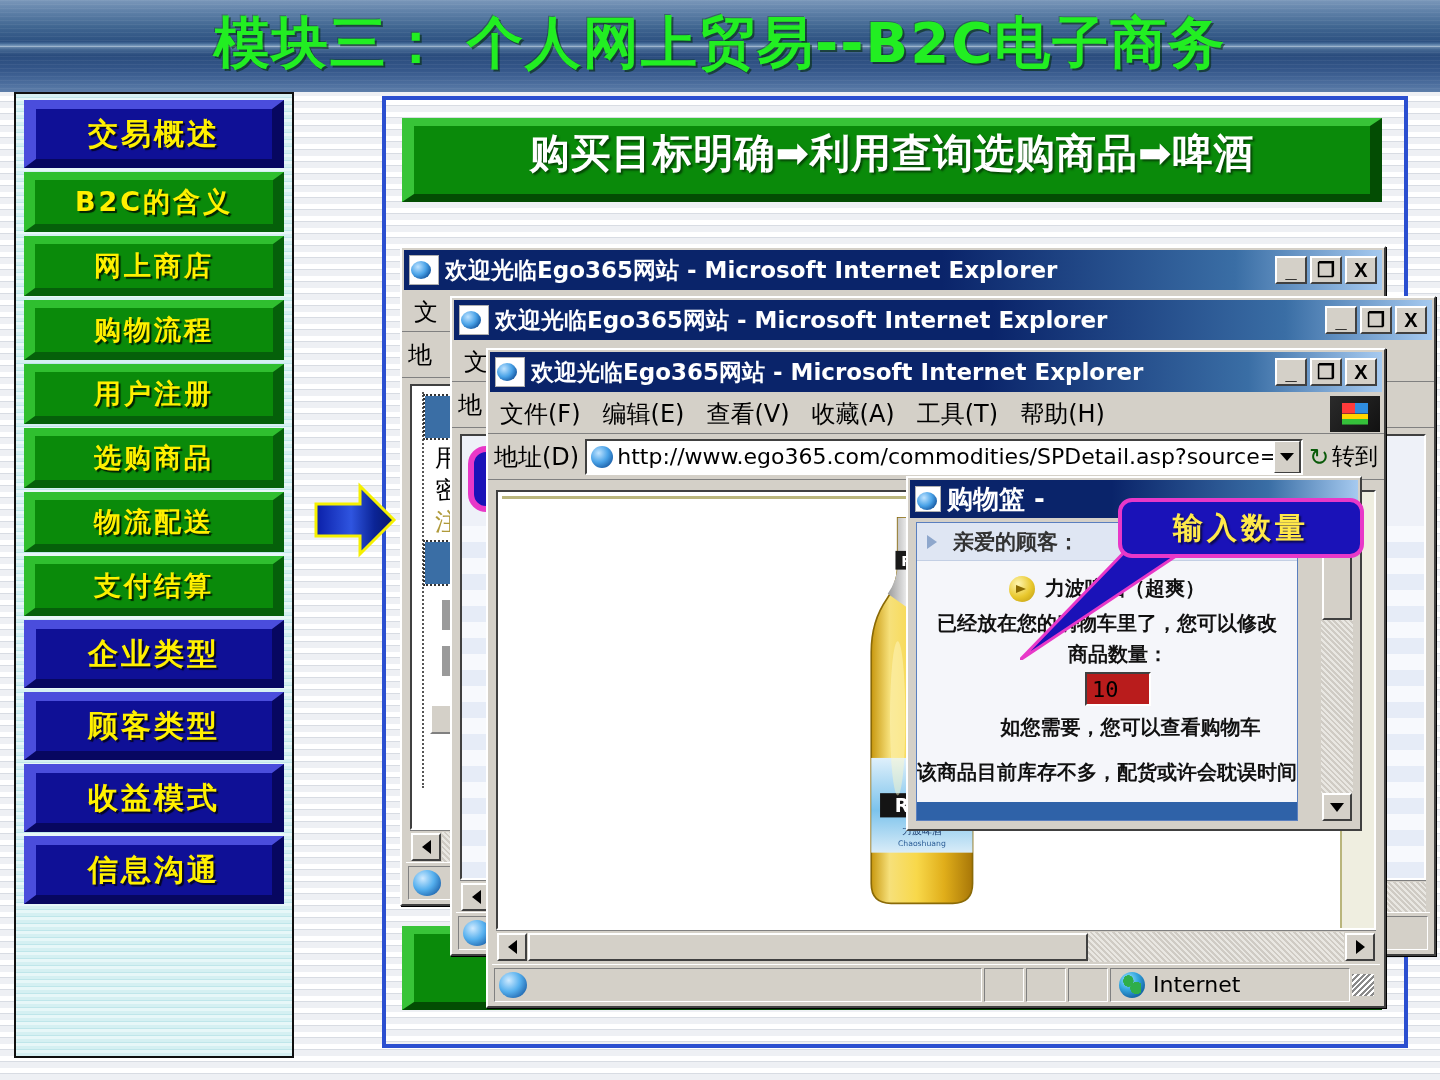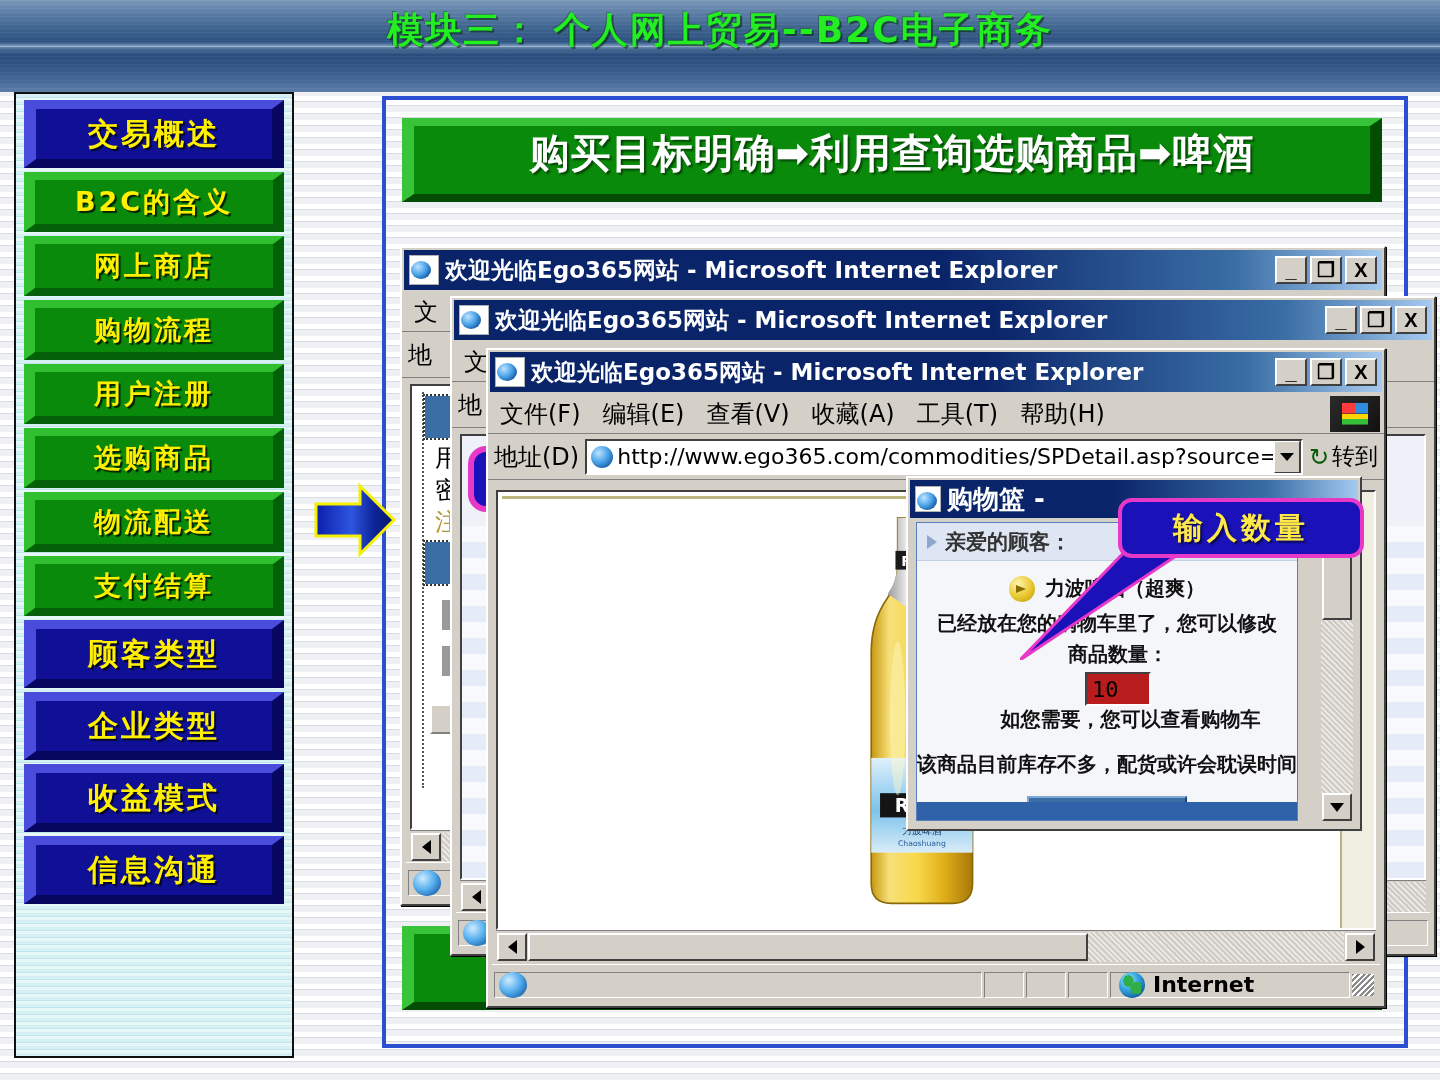--- a/index.html
+++ b/index.html
@@ -21,21 +21,21 @@
       repeating-linear-gradient(to bottom, rgba(255,255,255,.055) 0px, rgba(255,255,255,.055) 1px, rgba(0,0,0,0) 1px, rgba(0,0,0,0) 4px),
       linear-gradient(to bottom,
         #7a97b9 0%, #5c7ea6 14%, #3f6590 30%, #2d5181 45%,
         #5b81aa 49%, #9fb6cd 50.5%, #4d7099 52%,
         #2a4c7d 60%, #35578a 76%, #4a6c9c 90%, #5d7ea9 100%);
     overflow:hidden;
   }
   #header .title {
     position:absolute; left:0; top:6px; width:1440px; text-align:center;
     font-family:"DejaVu Sans","Liberation Sans",sans-serif;
-    font-size:36px; font-weight:bold; color:#22ee22; letter-spacing:2px;
+    font-size:56px; font-weight:bold; color:#22ee22; letter-spacing:2px;
     text-shadow: 2px 2px 0 rgba(0,40,0,.55), -1px -1px 0 rgba(0,60,0,.35);
     white-space:nowrap;
   }
 
   
   #sidebar {
     position:absolute; left:14px; top:92px; width:280px; height:966px;
     border:2px solid #101010;
     background:
       repeating-linear-gradient(to bottom,
@@ -210,21 +210,21 @@
     height:28px; background:#d4d0c8;
     border:2px solid #808080; border-top-color:#fff; border-left-color:#fff;
     border-right-color:#404040; border-bottom-color:#404040; cursor:pointer;
   }
   .hscroll .track{ flex:1 1 auto; height:30px;
       background:repeating-linear-gradient(45deg,#e9e7e2 0 2px,#cfcbc4 2px 4px);}
   .ie-statusbar{
     position:absolute; height:40px; background:#d4d0c8; display:flex; align-items:center;
     border-top:1px solid #fff; gap:2px; padding:2px;
   }
-  .sb-cell{ height:26px; border:1px solid #808080; border-right-color:#fff; border-bottom-color:#fff; background:#d4d0c8;font-weight:bold;}
+  .sb-cell{ height:34px; border:1px solid #808080; border-right-color:#fff; border-bottom-color:#fff; background:#d4d0c8;}
   .sb-main{ flex:1 1 auto; display:flex; align-items:center; padding-left:4px;}
   .sb-ie{ width:28px;height:26px;border-radius:50%; margin-right:6px;
         background:radial-gradient(circle at 35% 32%, #cfeaff 0%, #56b0ee 45%, #1b5fa8 85%);}
   .sb-zone{ width:240px; display:flex; align-items:center; gap:8px; padding-left:8px; }
   .globe{
     width:26px;height:26px;border-radius:50%;
     background:radial-gradient(circle at 35% 30%, #9fe6ff 0%, #34a7e0 40%, #1a6fae 70%, #0d4c80 100%);
     position:relative; overflow:hidden; flex:0 0 auto;
   }
   .globe::after{
@@ -253,21 +253,21 @@
     height:38px; margin:2px; display:flex; align-items:center; padding:0 3px;
     background:linear-gradient(to right,#0a246a 0%,#0a246a 45%,#3a6ea5 80%,#a6caf0 100%);
   }
   #cart-dialog .ct .ttl{color:#fff;font-size:26px;font-weight:bold;white-space:nowrap;
      font-family:"DejaVu Sans","Liberation Sans",sans-serif; overflow:hidden;}
   #cart-body{
     position:absolute; left:8px; top:44px; width:382px; bottom:8px;
     background:#f5f6fa; border:1px solid #5a7fbf; overflow:hidden;
   }
   #cart-greeting{
-    height:38px; background:#dfe6f3; display:flex; align-items:center; gap:8px;
+    height:38px; background:#dfe6f3; display:flex; align-items:center; gap:16px;
     padding-left:10px; border-bottom:1px solid #c3cfe4;
   }
   #cart-greeting .bullet{width:0;height:0;border-top:7px solid transparent;border-bottom:7px solid transparent;border-left:10px solid #8ea7cc;}
   #cart-greeting span{font-size:21px;font-weight:bold;color:#333;font-family:"DejaVu Sans","Liberation Sans",sans-serif;}
   .cart-line{ text-align:center; font-size:20px; font-weight:bold; color:#111;
      font-family:"DejaVu Sans","Liberation Sans",sans-serif; white-space:nowrap; }
   .cart-prod{ display:flex; align-items:center; justify-content:center; gap:10px; margin-top:14px;}
   .arrow-circ{ width:26px;height:26px;border-radius:50%;
      background:radial-gradient(circle at 35% 30%,#fff6b0 0%,#e8c72c 55%,#b9960d 100%);
      position:relative; flex:0 0 auto;}
@@ -347,24 +347,24 @@
   <div class="nav-btn green small">
       <span>选购商品</span>
     </div>
   <div class="nav-btn green small">
       <span>物流配送</span>
     </div>
   <div class="nav-btn green small">
       <span>支付结算</span>
     </div>
   <div class="nav-btn blue">
+      <span>企业类型</span>
+    </div>
+  <div class="nav-btn blue">
       <span>顾客类型</span>
-    </div>
-  <div class="nav-btn blue">
-      <span>企业类型</span>
     </div>
   <div class="nav-btn blue">
       <span>收益模式</span>
     </div>
   <div class="nav-btn blue">
       <span>信息沟通</span>
     </div>
 </div>
 
 <svg id="flow-arrow" viewBox="0 0 86 76">
@@ -577,21 +577,21 @@
       <div class="cart-line">力波啤酒（超爽）</div>
     </div>
 
     <div class="cart-line" style="margin-top:8px;">已经放在您的购物车里了，您可以修改</div>
 
     <div class="qty-row">
       <div class="cart-line">商品数量：</div>
       <div class="qty-input">10</div>
     </div>
 
-    <div class="cart-line" style="padding-left:47px;">如您需要，您可以查看购物车</div>
+    <div class="cart-line" style="margin-top:8px;padding-left:47px;">如您需要，您可以查看购物车</div>
     <div class="cart-line" style="margin-top:18px;">该商品目前库存不多，配货或许会耽误时间！</div>
 
     <div id="close-btn">关 闭</div>
     <div id="cart-foot"></div>
   </div>
 
   <div class="vscroll">
     <div class="arrowbtn tri-u"></div>
     <div class="thumb"></div>
     <div class="track"></div>

